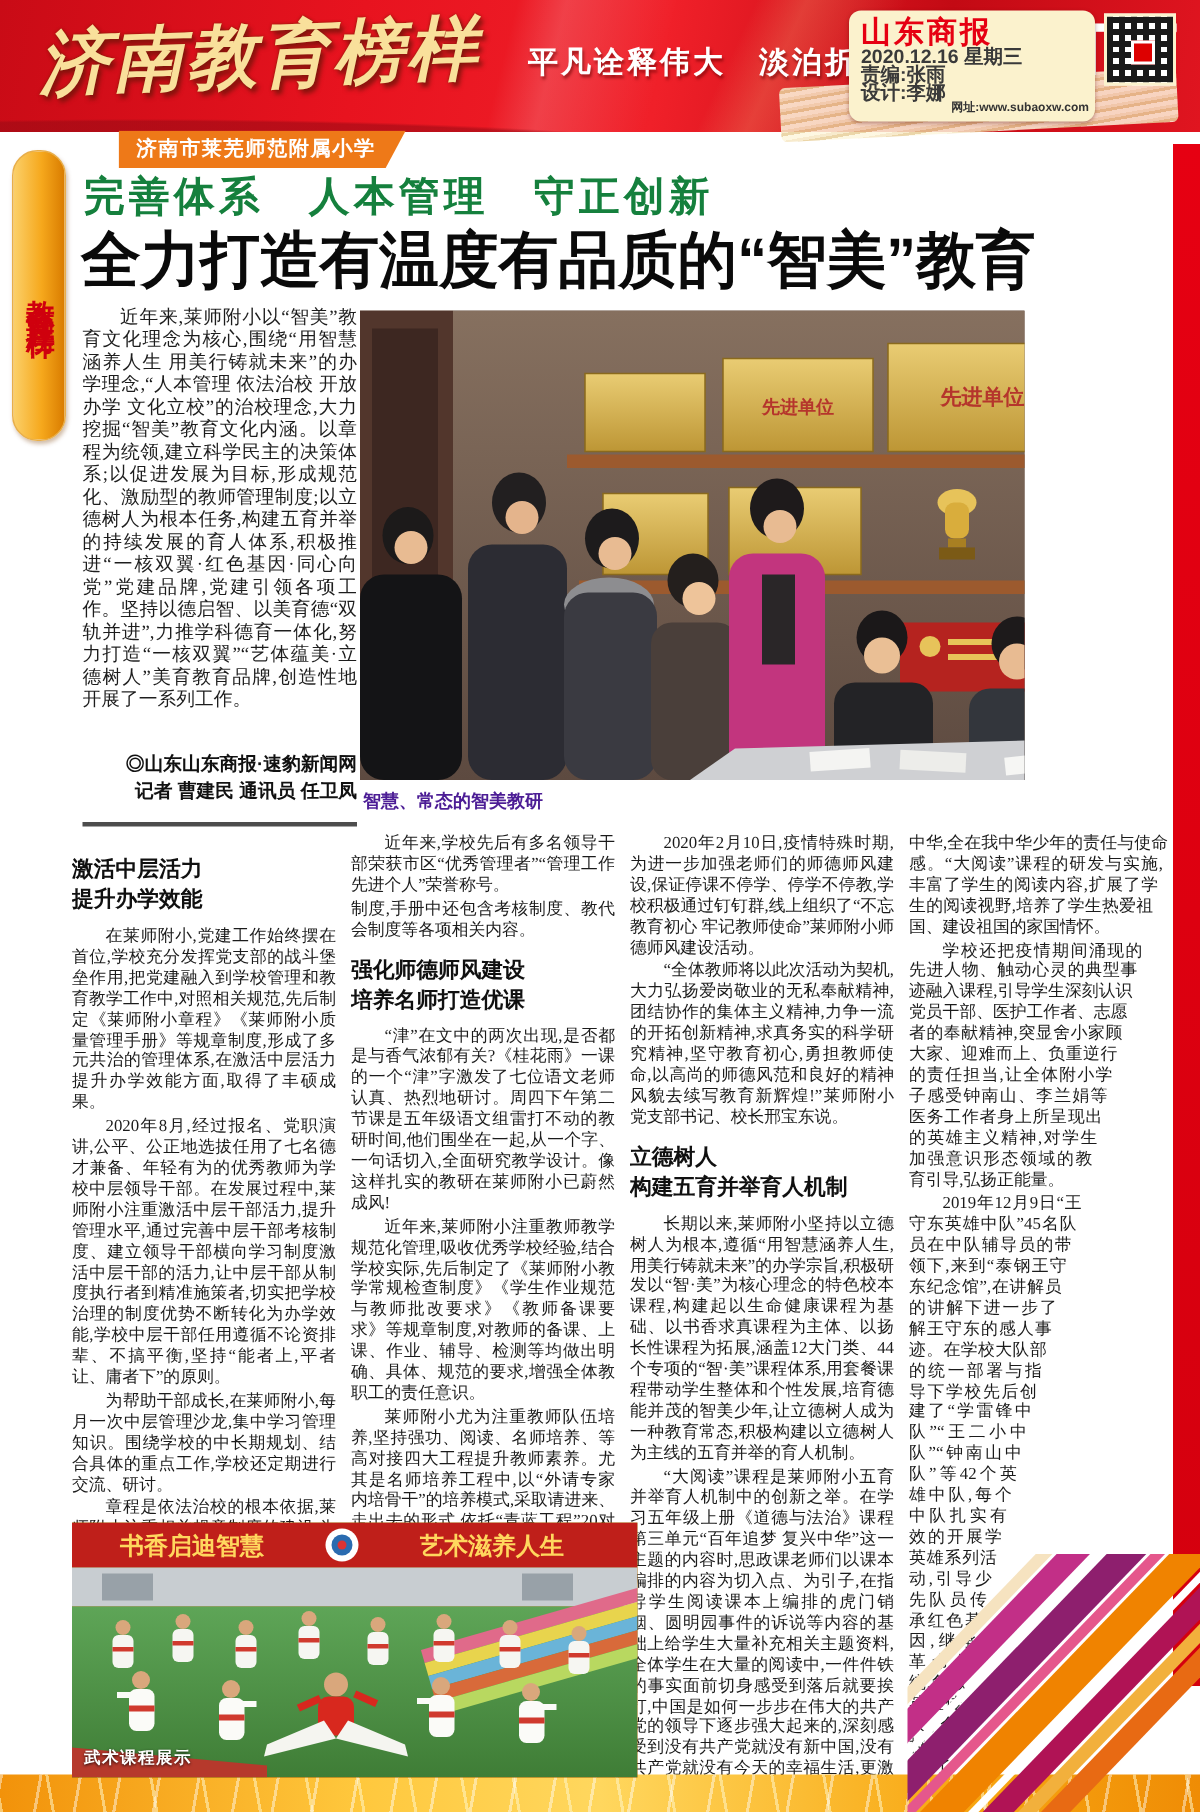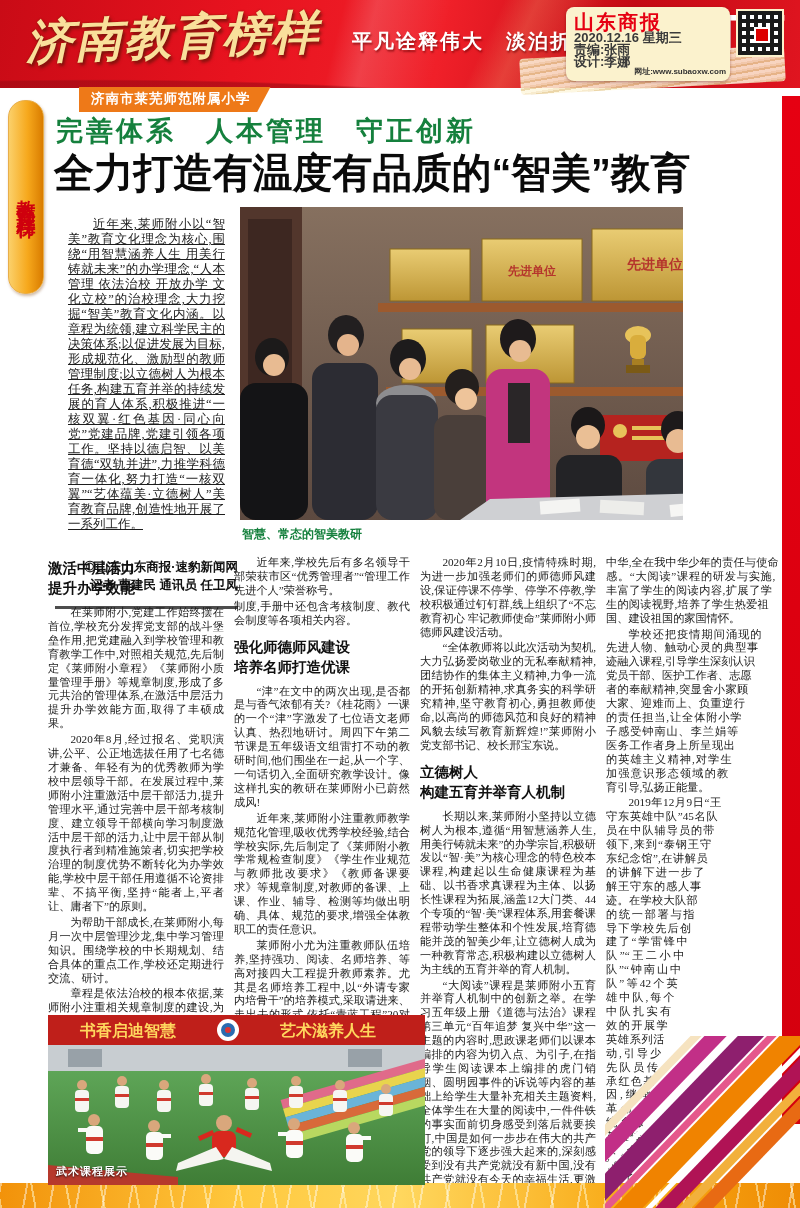--- a/index.html
+++ b/index.html
@@ -56,39 +56,39 @@
     clip-path:polygon(0 0,100% 0,93% 100%,0 100%);letter-spacing:1px;
     box-shadow:2px 2px 0 rgba(200,80,0,.25);margin-left:24px;}
   .kicker{position:absolute;left:56px;top:113px;font-size:27px;font-weight:800;color:#15803d;
     letter-spacing:3px;}
   .headline{position:absolute;left:54px;top:146px;font-size:41px;font-weight:900;color:#0a0a0a;
     letter-spacing:0;transform:scaleX(.97);transform-origin:left;white-space:nowrap;}
 
   
   .intro-wrap{position:absolute;left:55px;top:204px;width:183px;}
   .intro-text{font-family:"Liberation Serif",serif;font-size:12.5px;line-height:15px;
-    text-align:justify;color:#1d1d1d;text-indent:2em;margin:13px;text-decoration:underline;}
+    text-align:justify;color:#1d1d1d;text-indent:2em;margin:0;}
   .byline{margin-top:26px;text-align:right;font-weight:700;font-size:12.5px;line-height:18px;color:#111;}
   .divider{margin-top:12px;height:3px;background:#4d4d4d;}
 
   
   .main-photo{position:absolute;left:240px;top:207px;width:443px;height:313px;overflow:hidden;
     background:#6e584d;}
-  .caption-main{position:absolute;left:242px;top:526px;font-size:12px;font-weight:700;color:#15803d;}
+  .caption-main{position:absolute;left:242px;top:526px;font-size:12px;font-weight:700;color:#4c1d95;}
 
   
   .body-grid{position:absolute;left:48px;top:556px;width:734px;height:630px;display:grid;
     grid-template-columns:repeat(4,176px);column-gap:10px;z-index:2;}
   .col{overflow:hidden;font-family:"Liberation Serif",serif;font-size:11.2px;line-height:13.9px;
     text-align:justify;color:#1b1b1b;}
   .para{text-indent:2em;margin:0 0 2px 0;}
   .para.cont{text-indent:0;}
   .sec-head{font-family:"Liberation Sans",sans-serif;font-weight:800;font-size:14.5px;
     line-height:1.38;color:#101010;margin:9px 0 8px 0;text-align:left;}
-  .sec-head.first{margin-top:2px;}
+  .sec-head.first{margin-top:14px;}
   .wrap-spacer{float:right;width:148px;height:210px;margin-top:408px;
     shape-outside:polygon(100% 0,0 100%,100% 100%);}
 
   
   .bottom-photo{position:absolute;left:48px;top:1015px;width:377px;height:170px;z-index:5;
     overflow:hidden;background:#a16207;}
   .caption-bottom{position:absolute;left:8px;bottom:6px;color:#fff;font-size:11px;font-weight:700;
     text-shadow:0 1px 2px rgba(0,0,0,.85);letter-spacing:1px;}
 
   

